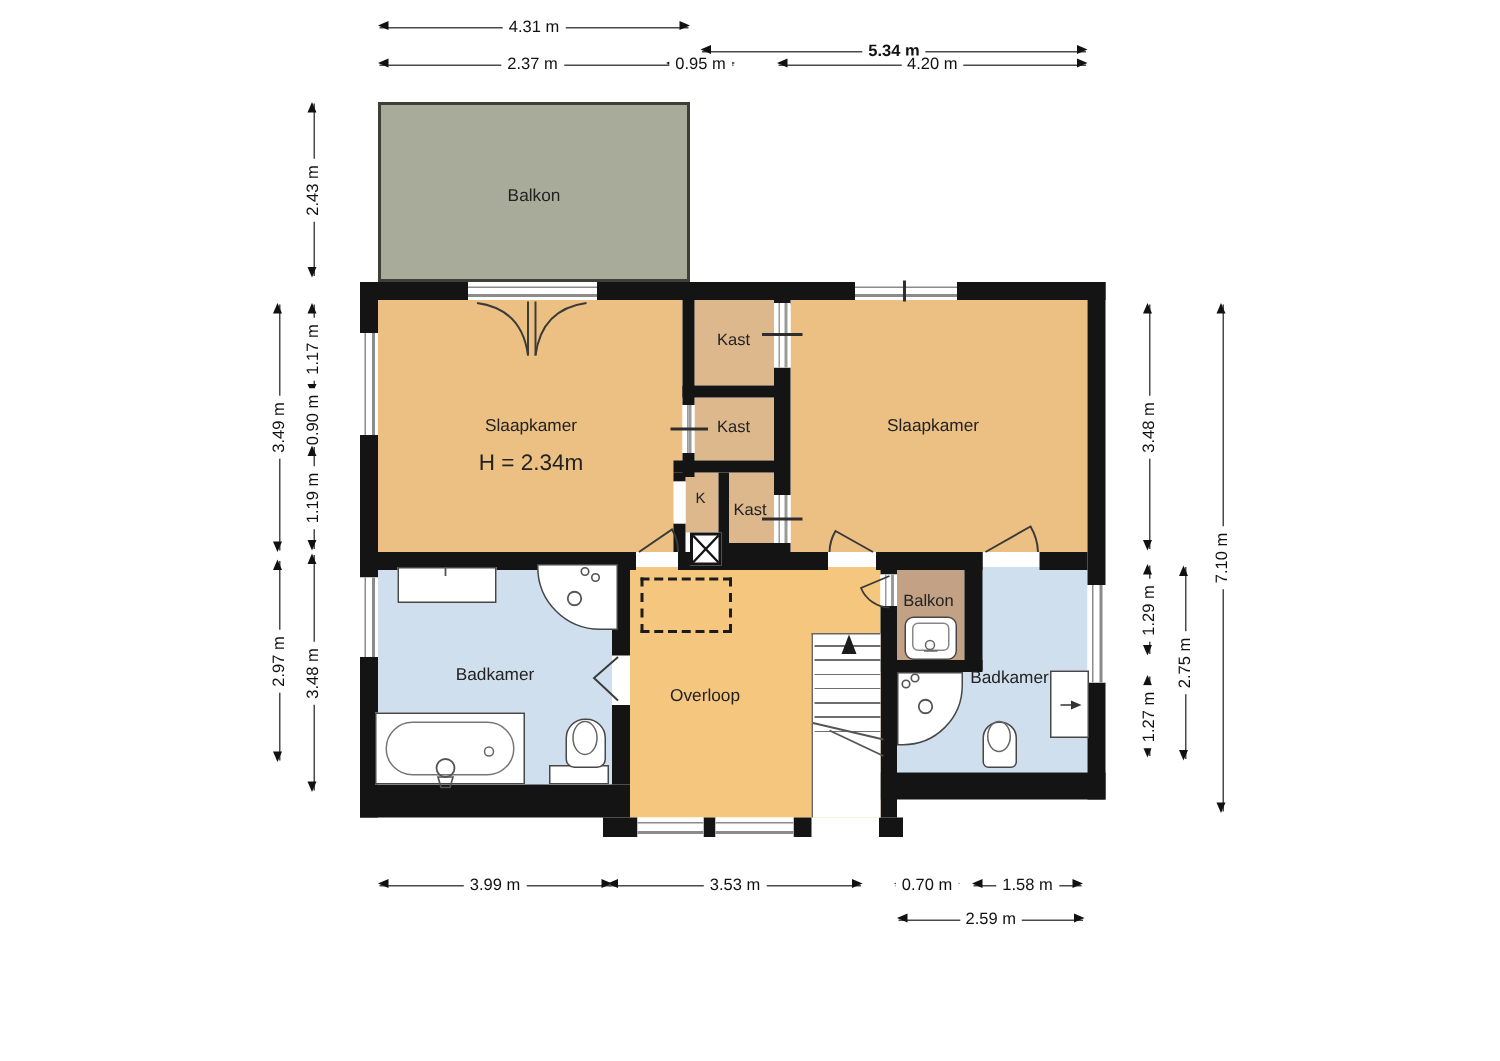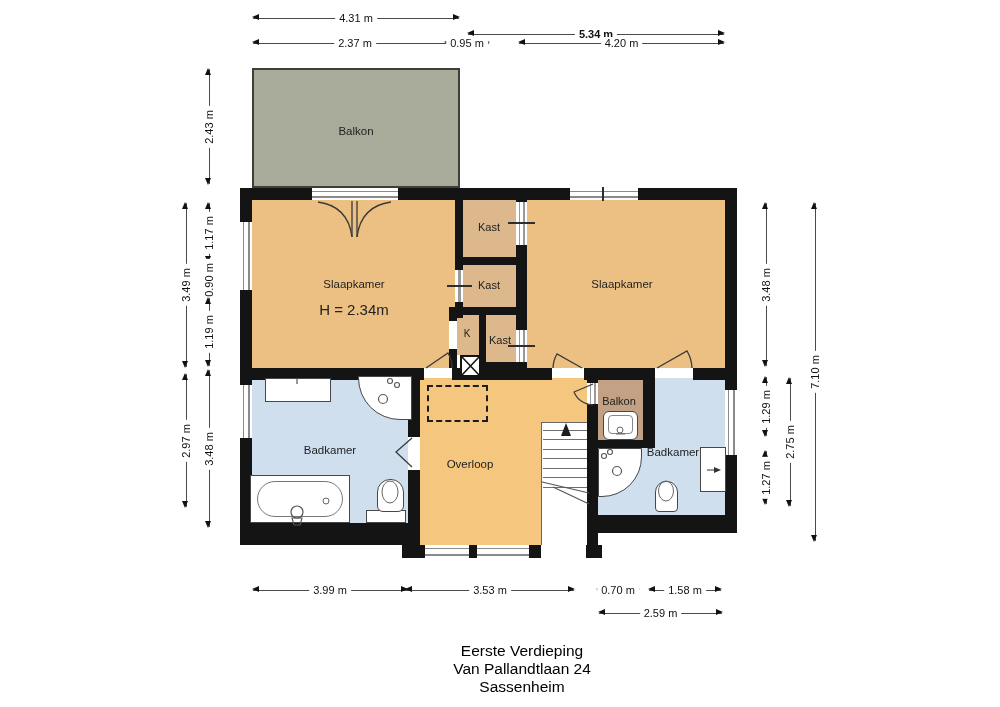--- a/index.html
+++ b/index.html
@@ -305,19 +305,14 @@
       <span class="ar"></span>
       <span class="t">1.58 m</span>
     </div>
   <div class="hdim" style="left:598px;top:607px;width:125px;">
       <span class="ln"></span>
       <span class="al"></span>
       <span class="ar"></span>
       <span class="t">2.59 m</span>
     </div>
 
-  <div class="title">
-    <div>Eerste Verdieping</div>
-    <div>Van Pallandtlaan 24</div>
-    <div>Sassenheim</div>
-  </div>
 
 </div>
 
 </body></html>

